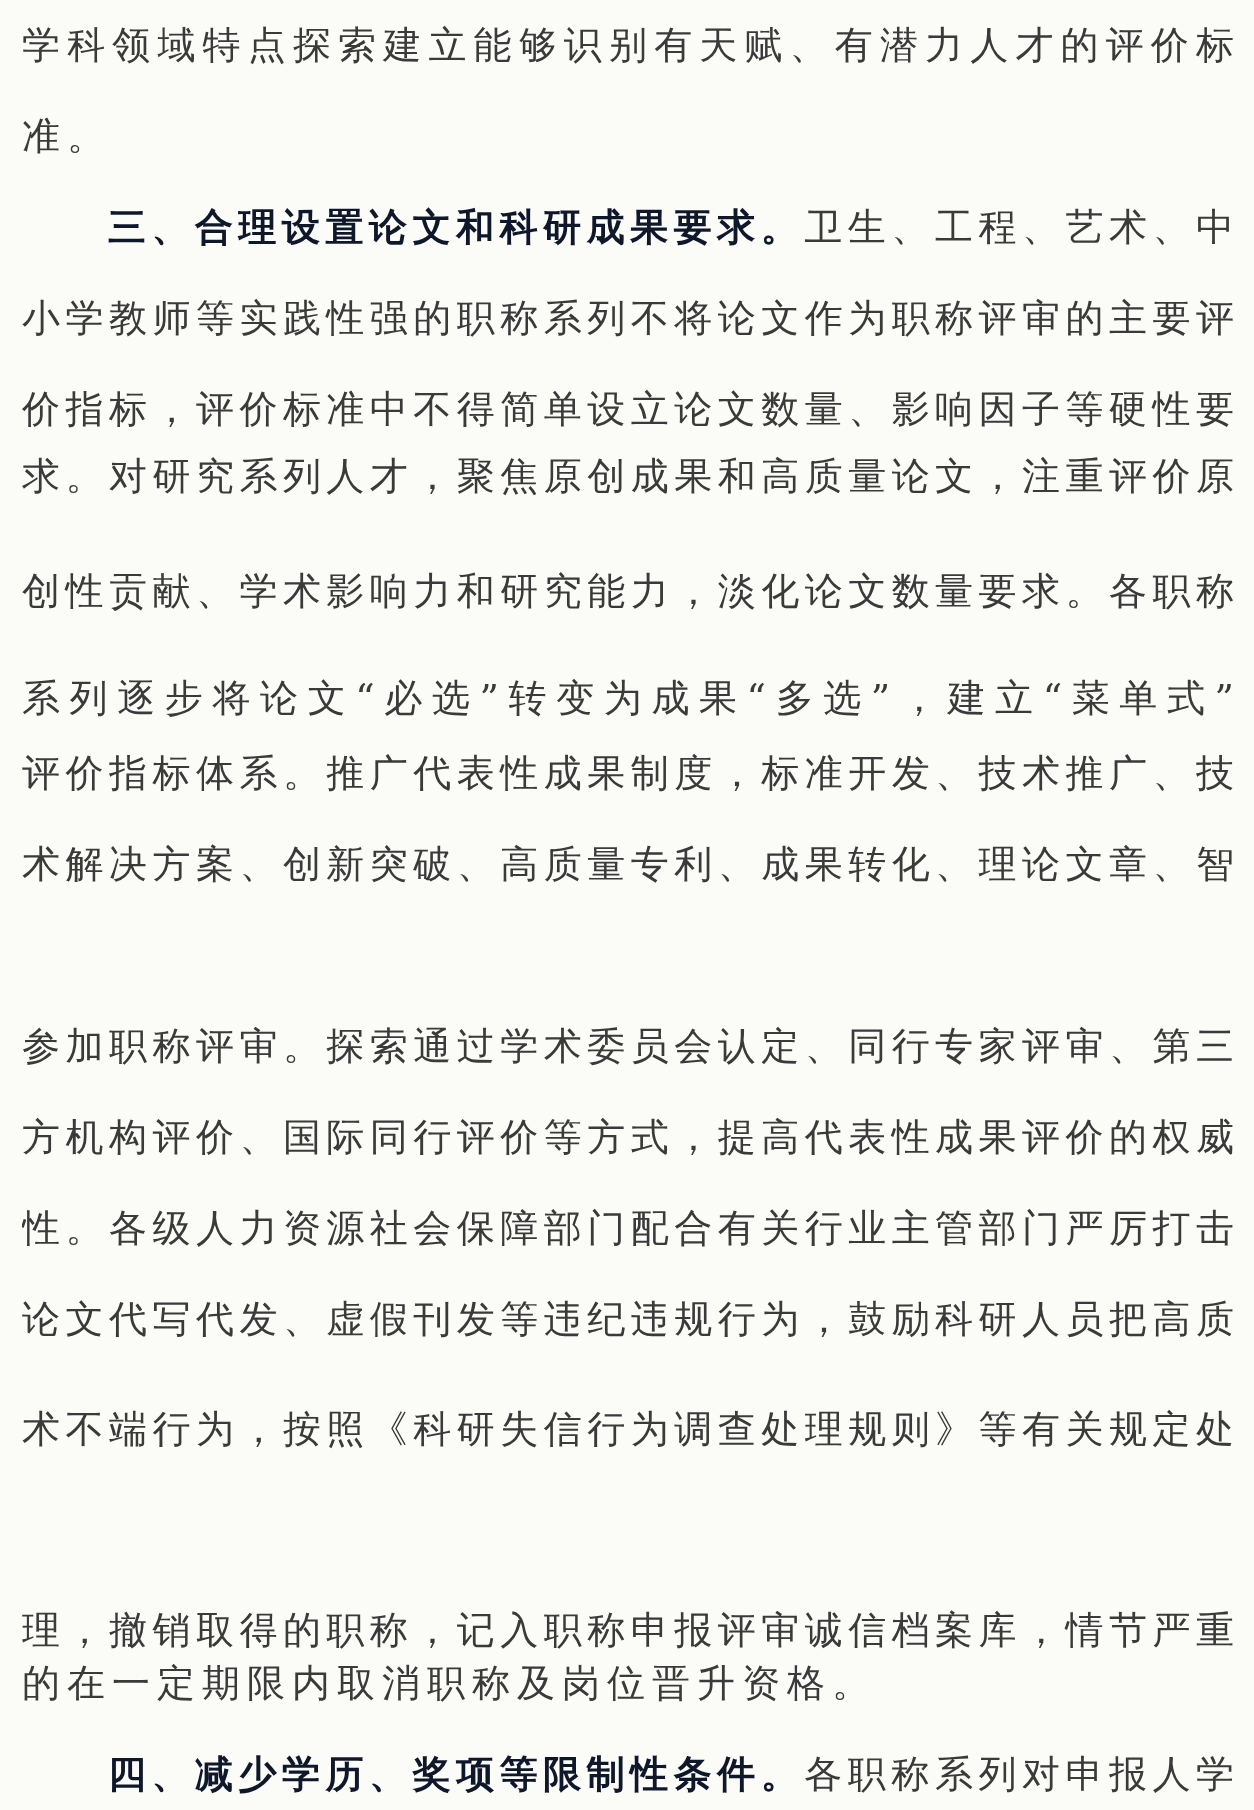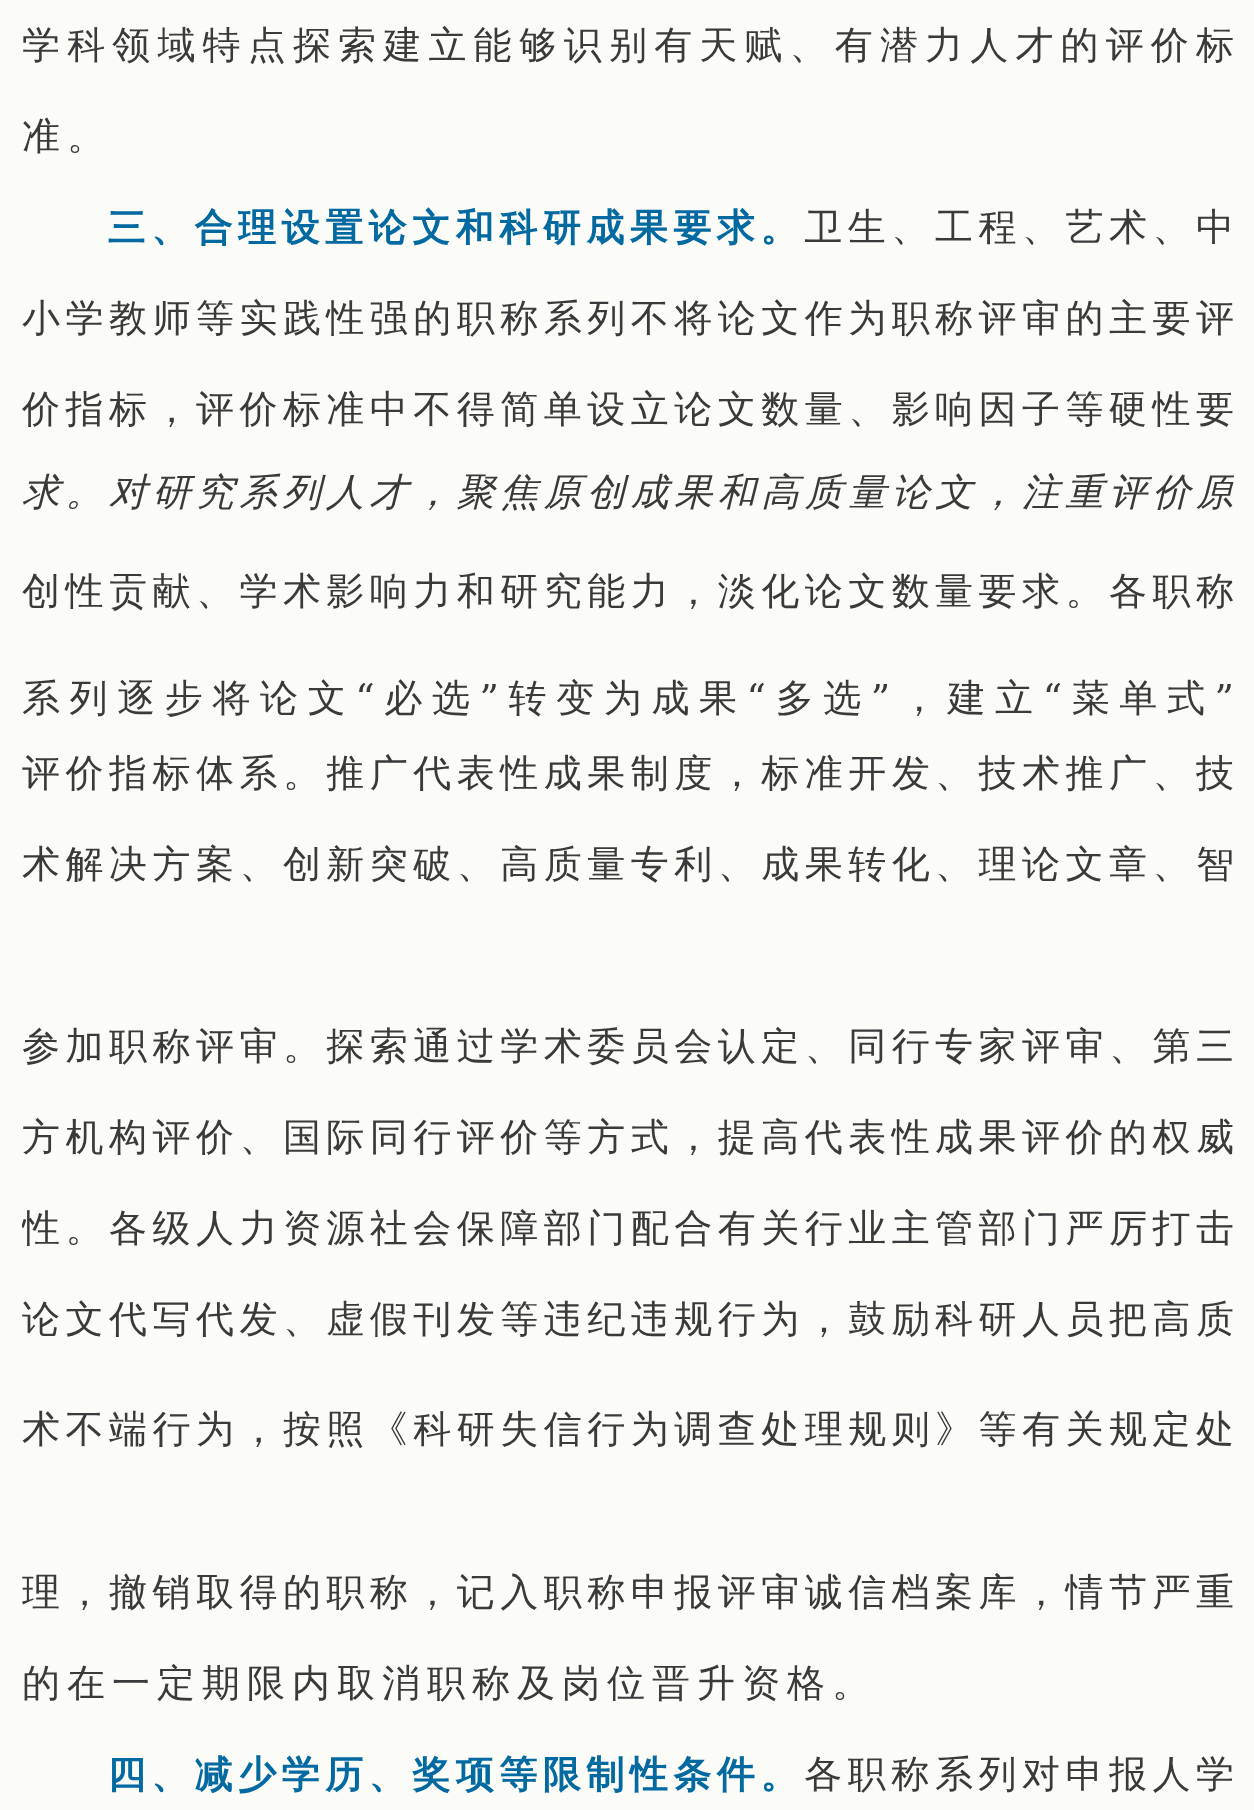--- a/index.html
+++ b/index.html
@@ -41,40 +41,40 @@
     text-align: left;
     letter-spacing: 7px;
   }
   .line.indent {
     left: 108px;
     width: 1126px;
   }
   .heading {
     font-family: "DejaVu Sans", "Liberation Sans", sans-serif;
     font-weight: bold;
-    color: #0369a1;
+    color: #0f172a;
   }
   .line span { display: inline; }
 </style>
 </head>
 <body>
 
 <div class="page">
 
   <div class="line full" style="top:20px;"><span>学​科​领​域​特​点​探​索​建​立​能​够​识​别​有​天​赋​、​有​潜​力​人​才​的​评​价​标</span></div>
 
   <div class="line short" style="top:111px;"><span>准。</span></div>
 
   <div class="line full indent" style="top:202px;"><span class="heading">三​、​合​理​设​置​论​文​和​科​研​成​果​要​求​。</span><span>卫​生​、​工​程​、​艺​术​、​中</span></div>
 
   <div class="line full" style="top:293px;"><span>小​学​教​师​等​实​践​性​强​的​职​称​系​列​不​将​论​文​作​为​职​称​评​审​的​主​要​评</span></div>
 
   <div class="line full" style="top:384px;"><span>价​指​标​，​评​价​标​准​中​不​得​简​单​设​立​论​文​数​量​、​影​响​因​子​等​硬​性​要</span></div>
 
-  <div class="line full" style="top:467px;font-style:italic;"><span>求​。​对​研​究​系​列​人​才​，​聚​焦​原​创​成​果​和​高​质​量​论​文​，​注​重​评​价​原</span></div>
+  <div class="line full" style="top:451px;"><span>求​。​对​研​究​系​列​人​才​，​聚​焦​原​创​成​果​和​高​质​量​论​文​，​注​重​评​价​原</span></div>
 
   <div class="line full" style="top:566px;"><span>创​性​贡​献​、​学​术​影​响​力​和​研​究​能​力​，​淡​化​论​文​数​量​要​求​。​各​职​称</span></div>
 
   <div class="line full" style="top:657px;margin-top:16px;"><span>系​列​逐​步​将​论​文​“​必​选​”​转​变​为​成​果​“​多​选​”​，​建​立​“​菜​单​式​”</span></div>
 
   <div class="line full" style="top:748px;"><span>评​价​指​标​体​系​。​推​广​代​表​性​成​果​制​度​，​标​准​开​发​、​技​术​推​广​、​技</span></div>
 
   <div class="line full" style="top:839px;"><span>术​解​决​方​案​、​创​新​突​破​、​高​质​量​专​利​、​成​果​转​化​、​理​论​文​章​、​智</span></div>
 
 
@@ -82,19 +82,19 @@
 
   <div class="line full" style="top:1112px;"><span>方​机​构​评​价​、​国​际​同​行​评​价​等​方​式​，​提​高​代​表​性​成​果​评​价​的​权​威</span></div>
 
   <div class="line full" style="top:1203px;"><span>性​。​各​级​人​力​资​源​社​会​保​障​部​门​配​合​有​关​行​业​主​管​部​门​严​厉​打​击</span></div>
 
   <div class="line full" style="top:1294px;"><span>论​文​代​写​代​发​、​虚​假​刊​发​等​违​纪​违​规​行​为​，​鼓​励​科​研​人​员​把​高​质</span></div>
 
 
   <div class="line full" style="top:1404px;"><span>术​不​端​行​为​，​按​照​《​科​研​失​信​行​为​调​查​处​理​规​则​》​等​有​关​规​定​处</span></div>
 
-  <div class="line full" style="top:1567px;font-family:Liberation Serif, serif;"><span>理​，​撤​销​取​得​的​职​称​，​记​入​职​称​申​报​评​审​诚​信​档​案​库​，​情​节​严​重</span></div>
+  <div class="line full" style="top:1605px;font-family:Liberation Serif, serif;"><span>理​，​撤​销​取​得​的​职​称​，​记​入​职​称​申​报​评​审​诚​信​档​案​库​，​情​节​严​重</span></div>
 
   <div class="line short" style="top:1658px;"><span>的在一定期限内取消职称及岗位晋升资格。</span></div>
 
   <div class="line full indent" style="top:1749px;"><span class="heading">四​、​减​少​学​历​、​奖​项​等​限​制​性​条​件​。</span><span>各​职​称​系​列​对​申​报​人​学</span></div>
 
 </div>
 
 </body></html>

